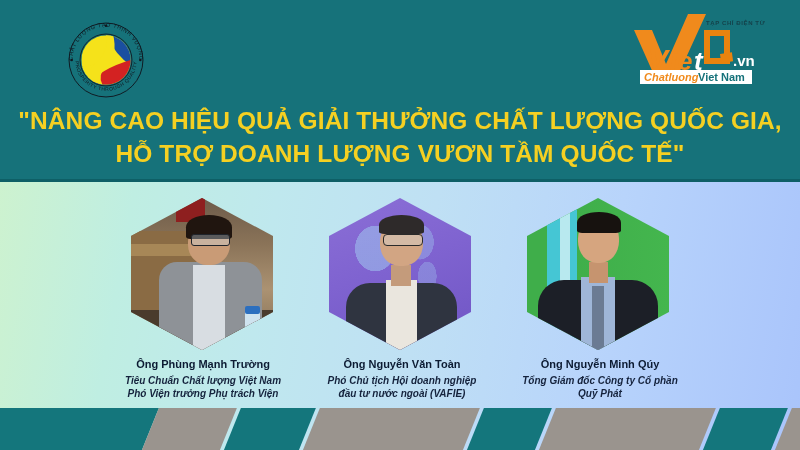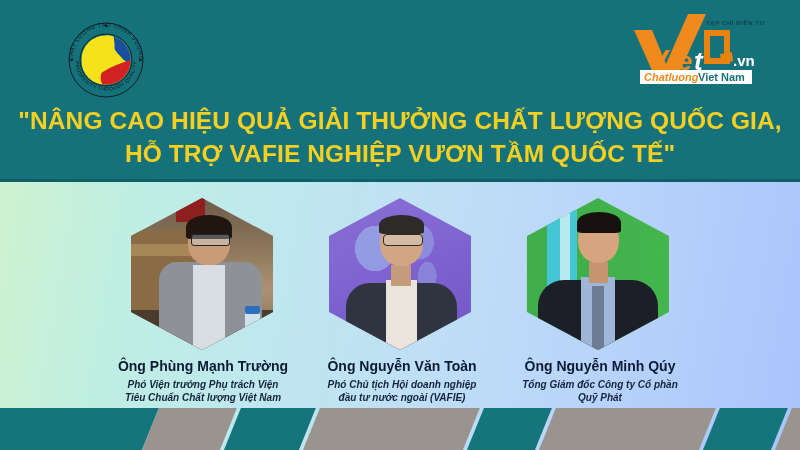--- a/index.html
+++ b/index.html
@@ -115,21 +115,21 @@
   .p3-shirt{position:absolute;left:38%;top:52%;width:24%;height:48%;background:#9fb6d8;}
   .p3-tie{position:absolute;left:46%;top:58%;width:8%;height:42%;background:#6b7b93;}
   .p3-neck{position:absolute;left:44%;top:42%;width:13%;height:14%;background:#c6946f;}
 
   
   .caption{position:absolute;width:250px;text-align:center;}
   .cap1{left:78px;top:176px;}
   .cap2{left:277px;top:176px;}
   .cap3{left:475px;top:176px;}
   .cap-name{
-    color:#0c1b33;font-size:14px;font-weight:700;line-height:1.25;white-space:nowrap;
+    color:#0c1b33;font-size:11px;font-weight:700;line-height:1.25;white-space:nowrap;
   }
   .cap-role{
     color:#15233d;font-size:10px;font-style:italic;font-weight:600;line-height:1.35;margin-top:2px;
   }
   .cap-role span{display:block;}
 
   
   .stripes{
     position:absolute;left:0;bottom:0;width:800px;height:42px;overflow:hidden;
   }
@@ -175,21 +175,21 @@
 
         <circle cx="50" cy="11" r="1.4" fill="#101820"></circle>
         <circle cx="11" cy="50" r="1.4" fill="#101820"></circle>
         <circle cx="89" cy="50" r="1.4" fill="#101820"></circle>
       </svg>
     </div>
 
 
     <div class="headline">
       <span class="l1">"NÂNG CAO HIỆU QUẢ GIẢI THƯỞNG CHẤT LƯỢNG QUỐC GIA,</span>
-      <span class="l2">HỖ TRỢ VAFIE NGHIỆP VƯƠN TẦM QUỐC TẾ"</span>
+      <span class="l2">HỖ TRỢ DOANH LƯỢNG VƯƠN TẦM QUỐC TẾ"</span>
     </div>
 
     <div class="vietq">
       <svg viewBox="0 0 150 80" aria-hidden="true">
 
         <path d="M8 22 L26 22 L40 56 L62 6 L80 6 L48 76 L32 76 Z" fill="#f08a1c"></path>
 
         <text x="22" y="62" font-family="Liberation Sans, sans-serif" font-size="30" font-weight="700" font-style="italic" fill="#f08a1c">V</text>
         <text x="44" y="62" font-family="Liberation Sans, sans-serif" font-size="26" font-weight="700" font-style="italic" fill="#f08a1c">i</text>
         <text x="52" y="62" font-family="Liberation Sans, sans-serif" font-size="26" font-weight="700" font-style="italic" fill="#f08a1c">e</text>
@@ -256,22 +256,22 @@
         <div class="p3-tie"></div>
         <div class="p3-neck"></div>
         <div class="p3-head"></div>
         <div class="p3-hair"></div>
       </div>
     </div>
 
     <div class="caption cap1">
       <div class="cap-name">Ông Phùng Mạnh Trường</div>
       <div class="cap-role">
+        <span>Tiêu Chuẩn Chất lượng Việt Nam</span>
         <span>Phó Viện trưởng Phụ trách Viện</span>
-        <span>Tiêu Chuẩn Chất lượng Việt Nam</span>
       </div>
     </div>
 
     <div class="caption cap3">
       <div class="cap-name">Ông Nguyễn Minh Qúy</div>
       <div class="cap-role">
         <span>Tổng Giám đốc Công ty Cổ phần</span>
         <span>Quỹ Phát</span>
       </div>
     </div>

